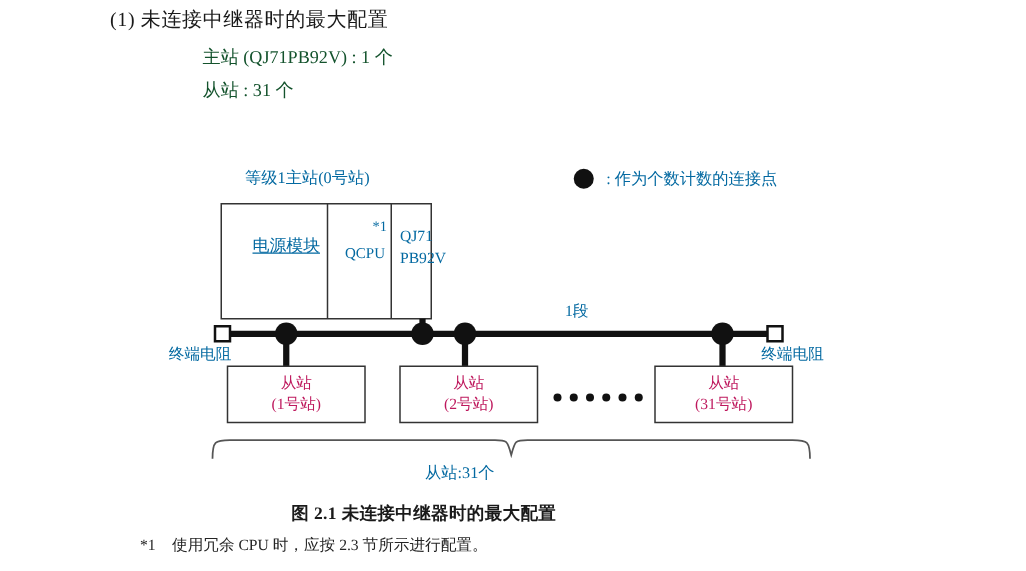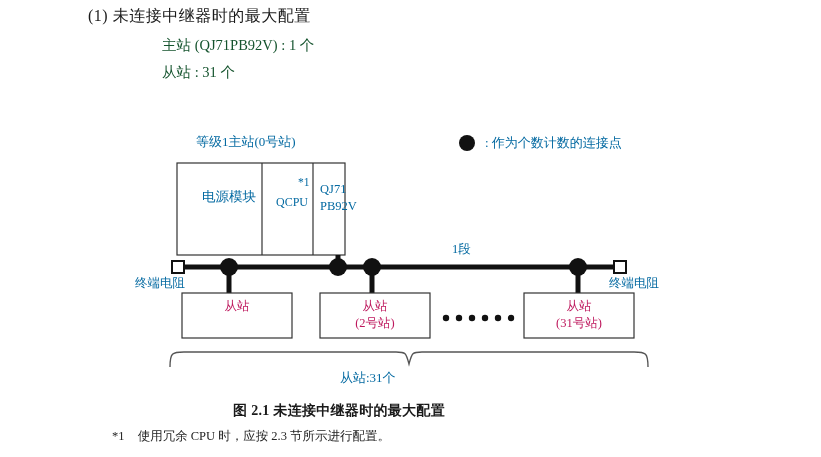--- a/index.html
+++ b/index.html
@@ -59,21 +59,21 @@
     font-size: 13px;
     white-space: nowrap;
     color: #0369a1;
     line-height: 1.15;
   }
   .dlabel.small { font-size: 11.5px; }
   .dlabel.mid   { font-size: 12.5px; }
 
   .rank-label { left: 196px; top: 135px; font-size: 13px; }
 
-  .mod-power { left: 186px; top: 189px; width: 86px; text-align: center; font-size: 13.5px; }
+  .mod-power { left: 186px; top: 189px; width: 86px; text-align: center; font-size: 13.5px; text-decoration: underline; }
   .mod-qcpu  { left: 266px; top: 196px; width: 42px; text-align: right; font-size: 12px; }
   .mod-star  { left: 298px; top: 176px; font-size: 11.5px; }
   .mod-pb1   { left: 320px; top: 182px; font-size: 12.5px; }
   .mod-pb2   { left: 320px; top: 199px; font-size: 12.5px; }
 
   .seg-label { left: 452px; top: 242px; font-size: 12.5px; }
 
   .term-left  { left: 135px; top: 276px; font-size: 12.5px; }
   .term-right { left: 609px; top: 276px; font-size: 12.5px; }
 
@@ -182,20 +182,21 @@
   <div class="dlabel mid mod-pb1">QJ71</div>
   <div class="dlabel mid mod-pb2">PB92V</div>
 
   <div class="dlabel seg-label">1段</div>
 
   <div class="dlabel term-left">终端电阻</div>
   <div class="dlabel term-right">终端电阻</div>
 
   <div class="slave-text slave1">
     <div>从站</div>
+    <div>(1号站)</div>
   </div>
   <div class="slave-text slave2">
     <div>从站</div>
     <div>(2号站)</div>
   </div>
   <div class="slave-text slave3">
     <div>从站</div>
     <div>(31号站)</div>
   </div>
 

